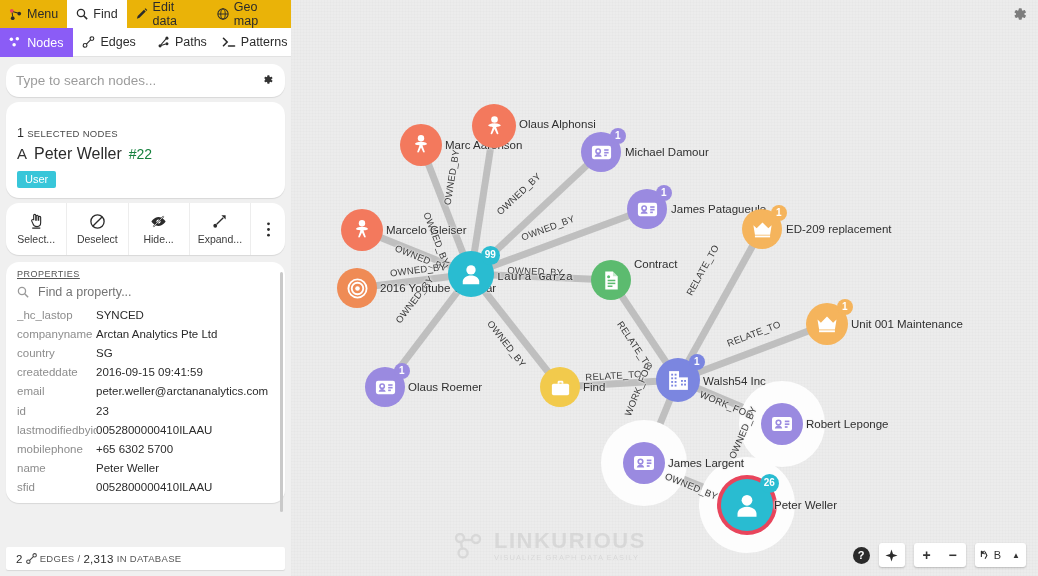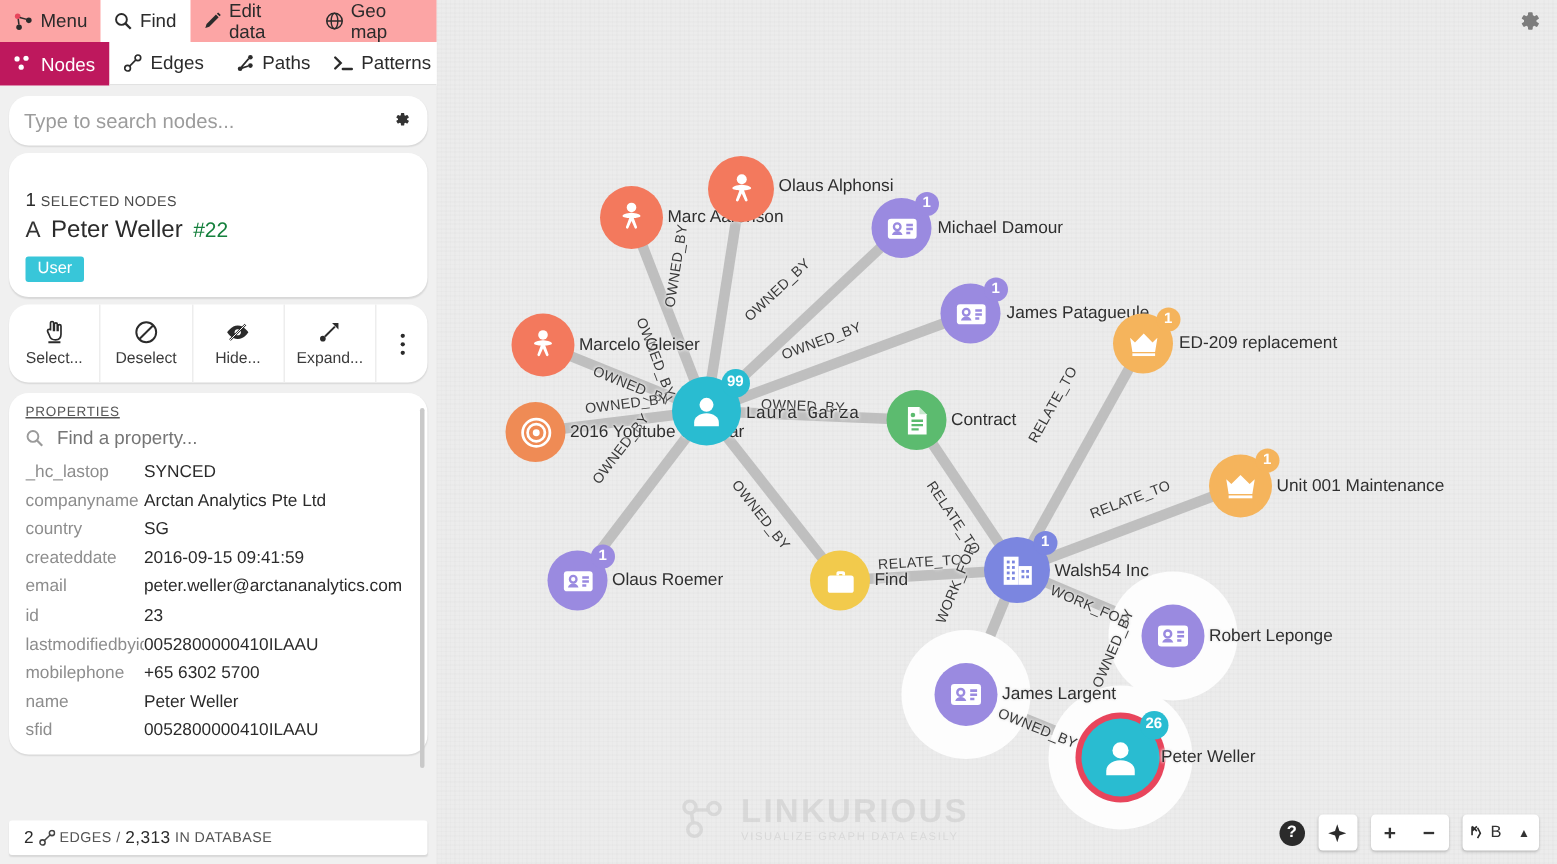--- a/index.html
+++ b/index.html
@@ -96,36 +96,36 @@
   .ctl-btn.wide { padding:0 5px; gap:3px; font-size:11px; font-weight:400; }
 
   
   #panel {
     position:absolute; left:0; top:0; width:291px; height:576px;
     background:#f0f0f0;
     font-family:"Liberation Sans", sans-serif;
   }
   
   #menubar {
-    height:28px; background:#fca5a5; display:flex; align-items:stretch;
+    height:28px; background:#eab308; display:flex; align-items:stretch;
   }
   .menu-item {
     display:flex; align-items:center; gap:5px;
     padding:0 9px; font-size:12.5px; color:#2b2b2b; cursor:pointer;
   }
   .menu-item.active { background:#fff; }
 
   
   #tabstrip { display:flex; height:29px; background:#fff; }
   .tab {
     flex:1; display:flex; align-items:center; justify-content:center; gap:5px;
     font-size:12.5px; color:#2b2b2b; cursor:pointer;
     background:#fff; border-bottom:1px solid #e2e2e2;
   }
-  .tab.active { background:#be185d; color:#fff; border-bottom:none; }
+  .tab.active { background:#8b5cf6; color:#fff; border-bottom:none; }
 
   .card {
     background:#fff; margin:5px 6px; border-radius:13px;
     box-shadow:0 1px 1px rgba(0,0,0,.10);
   }
 
   
   #search-card { display:flex; align-items:center; height:33px; margin-top:7px; }
   #search-input {
     flex:1; border:none; outline:none; background:transparent;
@@ -335,21 +335,21 @@
             <svg width="23" height="23" viewBox="0 0 24 24">
               <path d="M5.5 2.5h8l5 5v14h-13z" fill="#fff"></path>
               <path d="M13.5 2.5v5h5z" fill="currentColor" opacity=".35"></path>
               <line x1="8" y1="12" x2="16" y2="12" stroke="currentColor" stroke-width="1.6"></line>
               <line x1="8" y1="15" x2="16" y2="15" stroke="currentColor" stroke-width="1.6"></line>
               <line x1="8" y1="18" x2="13" y2="18" stroke="currentColor" stroke-width="1.6"></line>
               <circle cx="9" cy="8" r="1.6" fill="currentColor"></circle>
             </svg>
           </span>
         </div>
-        <div class="node-label" style="left: 634px; top: 280px; transform: translateY(-50%);">Contract</div>
+        <div class="node-label" style="left: 634px; top: 264px; transform: translateY(-50%);">Contract</div>
         <div class="node" style="left: 448px; top: 251px; width: 46px; height: 46px; background: rgb(41, 188, 209); color: rgb(41, 188, 209);">
           <span style="display: flex;">
             <svg width="26" height="26" viewBox="0 0 24 24">
               <circle cx="12" cy="8.2" r="4.3" fill="#fff"></circle>
               <path d="M12 13.4c-4.3 0-7.6 2.5-7.6 5.6v2.4h15.2v-2.4c0-3.1-3.3-5.6-7.6-5.6z" fill="#fff"></path>
             </svg>
           </span>
           <span class="badge" style="width: 19px; height: 19px; right: -5.7px; top: -5.32px; background: rgb(41, 188, 209); font-size: 10px;">99</span>
         </div>
         <div class="node-label" style="left: 497px; top: 276px; transform: translateY(-50%); font-family: Liberation Mono, monospace;">Laura Garza</div>

